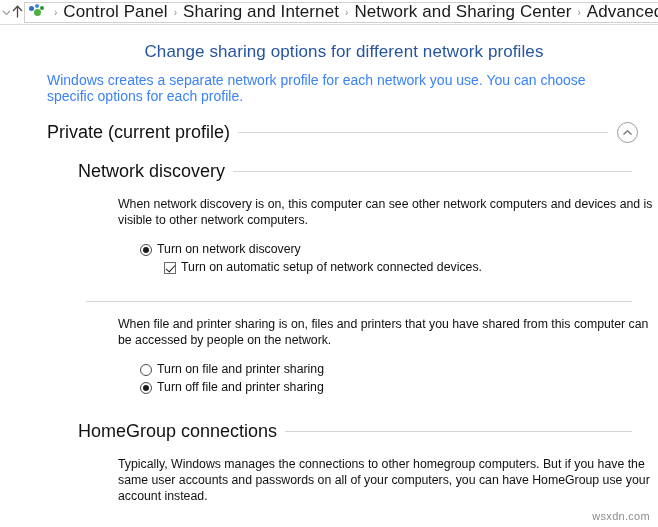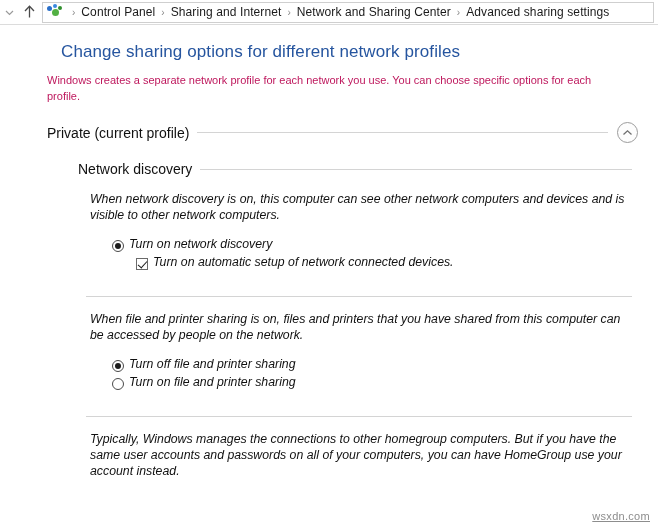--- a/index.html
+++ b/index.html
@@ -57,61 +57,62 @@
     position: relative;
     flex: 0 0 auto;
     margin-right: 2px;
   }
   .net-icon i {
     position: absolute;
     border-radius: 50%;
     display: block;
   }
   .crumb {
-    font-size: 12px;
+    font-size: 17px;
     color: #1a1a1a;
     white-space: nowrap;
     padding: 0 1px;
     letter-spacing: 0.1px;
   }
   .crumb-sep {
     color: #8a8a8a;
     font-size: 10px;
     padding: 0 5px;
     white-space: nowrap;
   }
 
   
   .content {
     padding: 0 18px 0 20px;
     position: relative;
   }
   .page-title {
     color: #26559f;
     font-size: 17px;
-    margin: 17px 0 0 41px;
+    margin: 17px 0 0 28px;
     font-weight: normal;
     letter-spacing: 0.1px;
+    text-align: center;
   }
   .page-desc {
-    font-size: 11px;
+    font-size: 14px;
     line-height: 16px;
     margin: 10px 0 0 27px;
     width: 576px;
-    color: #be185d;
+    color: #3b82f6;
   }
 
   
   .grouphead {
     display: flex;
     align-items: center;
     white-space: nowrap;
   }
   .grouphead .lbl {
-    font-size: 14px;
+    font-size: 18px;
     color: #111;
   }
   .grouphead .rule {
     flex: 1;
     height: 1px;
     background: #d4d4d4;
     margin-left: 8px;
   }
 
   .profile-row {
@@ -134,38 +135,37 @@
   }
 
   .section {
     margin-left: 58px;
     margin-right: 8px;
   }
   .section.first { margin-top: 18px; }
   .section.next  { margin-top: 26px; }
 
   .section-body {
-    margin-left: 12px;
+    margin-left: 40px;
     margin-top: 14px;
-    font-style: italic;
   }
   .section-desc {
     font-size: 12.3px;
     line-height: 16px;
     width: 545px;
     color: #111;
   }
 
   .options {
     margin-top: 13px;
     margin-left: 22px;
   }
   .opt {
     display: flex;
-    align-items: flex-end;
+    align-items: center;
     margin-bottom: 2px;
     line-height: 16px;
   }
   .opt .txt {
     font-size: 12.3px;
     color: #111;
     margin-left: 5px;
     white-space: nowrap;
   }
   .radio {
@@ -210,21 +210,20 @@
   }
   .opt.indent { margin-left: 24px; }
 
   .watermark {
     position: absolute;
     right: 8px;
     bottom: 5px;
     font-size: 11px;
     color: #8d8d8d;
     letter-spacing: 0.3px;
-    text-decoration: underline;
   }
 </style>
 </head>
 <body>
 
 <div class="breadcrumb-bar">
   <div class="nav-chevron">
     <svg width="9" height="9" viewBox="0 0 9 9" aria-hidden="true">
       <path d="M1 3 L4.5 6.5 L8 3" fill="none" stroke="#9a9a9a" stroke-width="1.2"></path>
     </svg>
@@ -292,33 +291,34 @@
   </div>
 
   <div class="section next">
     <div class="grouphead">
       <span class="rule"></span>
     </div>
     <div class="section-body">
       <div class="section-desc">When file and printer sharing is on, files and printers that you have shared from this computer can be accessed by people on the network.</div>
       <div class="options">
         <div class="opt">
+          <span class="radio"></span>
+          <span class="txt">Turn on file and printer sharing</span>
+        </div>
+        <div class="opt">
           <span class="radio on"></span>
           <span class="txt">Turn off file and printer sharing</span>
         </div>
-        <div class="opt">
-          <span class="radio"></span>
-          <span class="txt">Turn on file and printer sharing</span>
-        </div>
       </div>
     </div>
   </div>
 
   <div class="section next">
     <div class="grouphead">
+      <span class="lbl">HomeGroup connections</span>
       <span class="rule"></span>
     </div>
     <div class="section-body">
       <div class="section-desc">Typically, Windows manages the connections to other homegroup computers. But if you have the same user accounts and passwords on all of your computers, you can have HomeGroup use your account instead.</div>
 
     </div>
   </div>
 
 </div>
 

